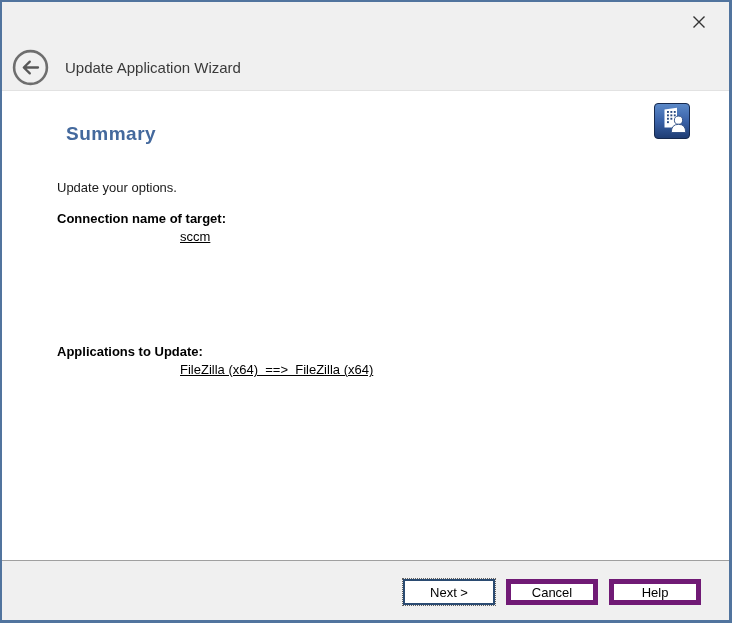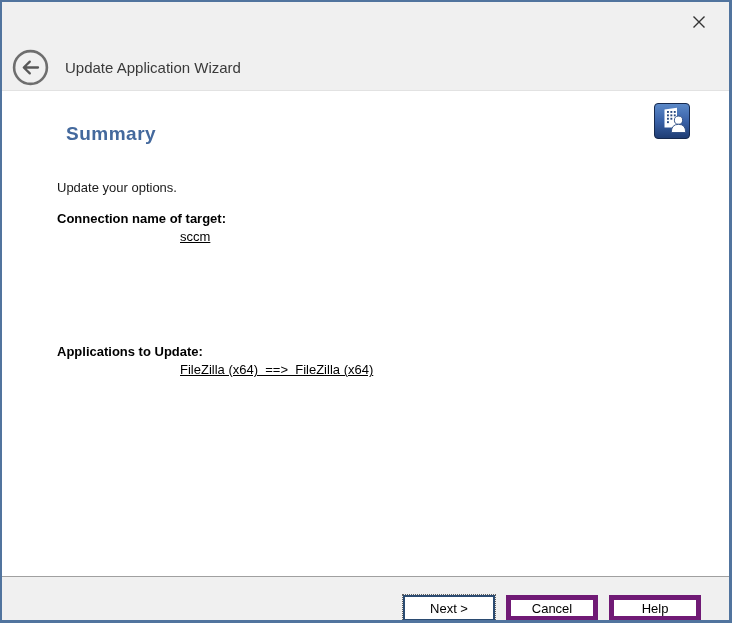--- a/index.html
+++ b/index.html
@@ -74,21 +74,21 @@
   .field-2 { top: 199px; }
   .field-3 { top: 252px; }
   .note {
     position: absolute; left: 55px; top: 396px;
     font-size: 13px;
   }
 
   
   .footer {
     position: absolute; left: 0; right: 0; bottom: 0;
-    height: 44px;
+    height: 60px;
     background: #f0f0f0;
     border-top: 1px solid #a0a0a0;
   }
   .btn {
     position: absolute; top: 18px;
     width: 92px; height: 26px;
     background: #ffffff;
     border: 5px solid #701a75;
     font-family: "Liberation Sans", sans-serif;
     font-size: 13px; color: #000;

